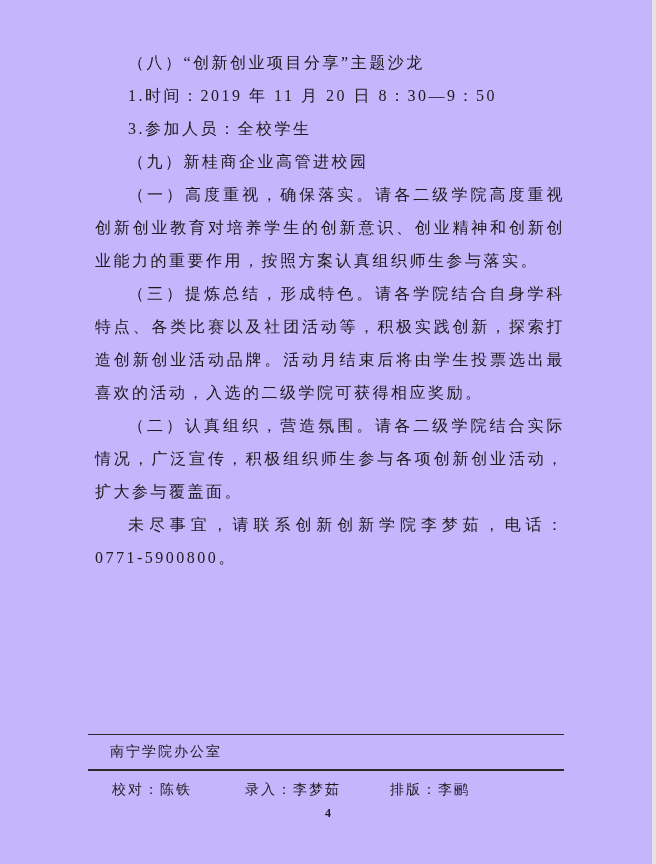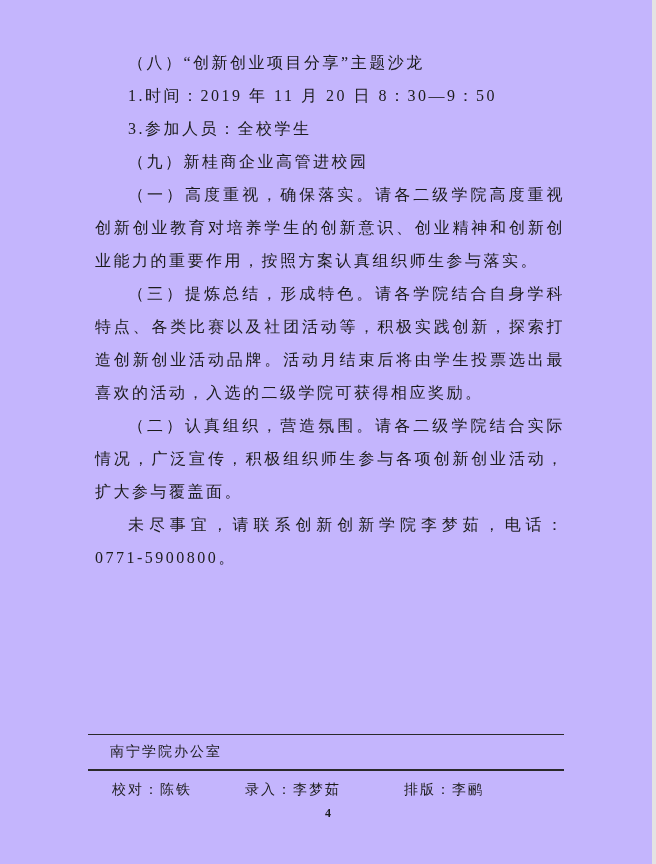--- a/index.html
+++ b/index.html
@@ -60,21 +60,21 @@
     position: relative;
     height: 40px;
   }
   .footer-row2 span {
     position: absolute;
     top: 10px;
     white-space: nowrap;
   }
   .fr2-a { left: 8px; margin-left: 16px; }
   .fr2-b { left: 157px; }
-  .fr2-c { left: 316px; }
+  .fr2-c { left: 302px; }
   .page-number {
     position: absolute;
     left: 0; top: 806px;
     width: 656px;
     text-align: center;
     font-size: 12px;
     font-weight: bold;
     color: #1c1c1c;
   }
 </style>

